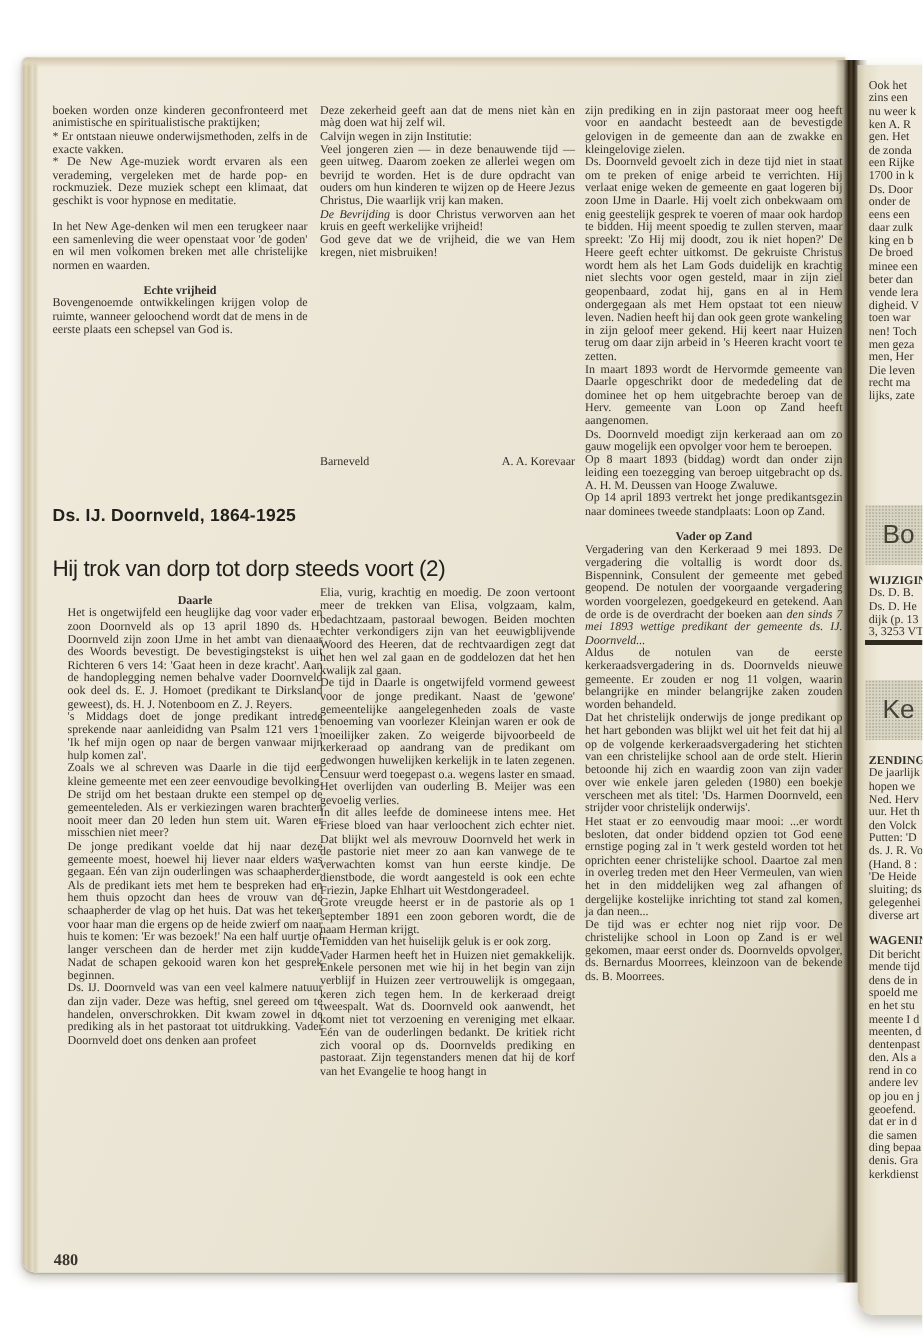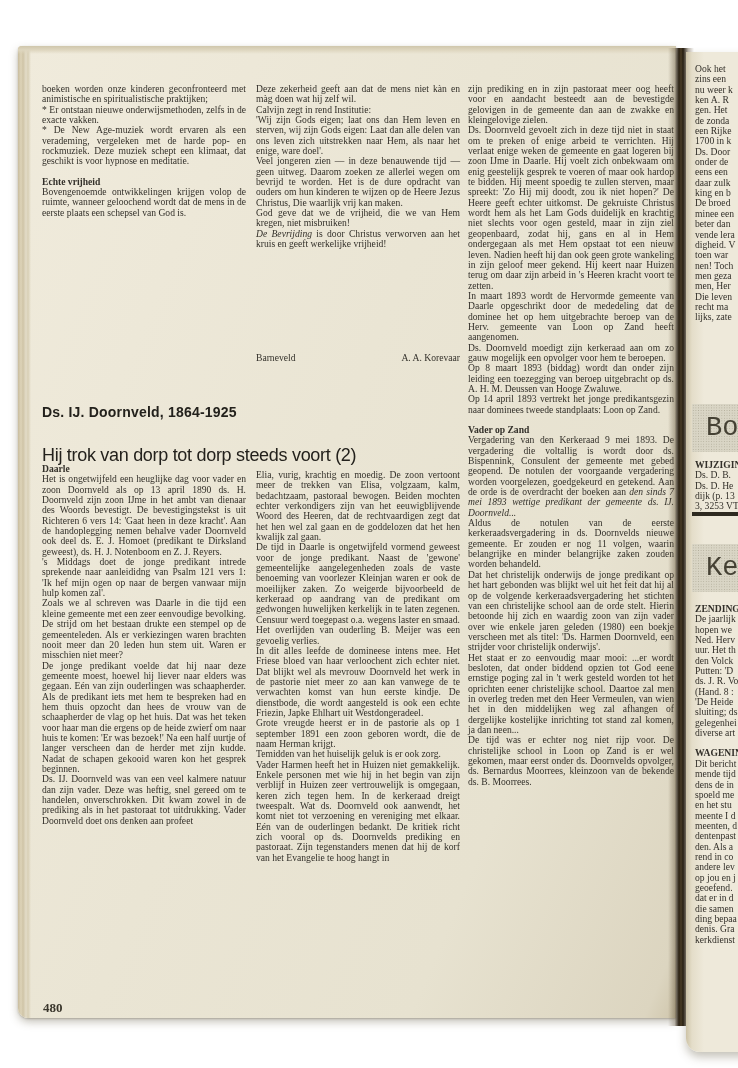--- a/index.html
+++ b/index.html
@@ -15,37 +15,37 @@
     content:"";position:absolute;left:0;top:0;bottom:0;width:13px;
     background:linear-gradient(90deg,#c9bd9e 0,#ddd3b8 3px,#cfc4a6 5px,#e3dcc8 8px,#d8cfb5 10px,rgba(230,224,206,0) 13px);
     border-radius:4px 0 0 10px;}
   .left-page::after{ 
     content:"";position:absolute;left:0;right:0;top:0;height:8px;
     background:linear-gradient(180deg,#cfc6ab 0,#ded6bf 4px,rgba(235,229,214,0) 8px);
     border-radius:4px 0 0 0;}
 
   .col{position:absolute;color:#33302a;font-size:9.6px;line-height:10.35px;}
   .col p{margin:0;text-align:justify;}
-  .col p.subhead{font-weight:bold;text-align:left;}
+  .col p.subhead{font-weight:bold;text-align:center;}
   .col p.gap{margin-top:10px;}
   .col p.italic, .em{font-style:italic;}
 
   .c1{left:24px;width:204px;}
   .c2{left:238px;width:204px;}
   .top-col{top:38px;}
   .c3{left:450px;width:206px;top:38px;}
 
-  .sig-row{display:flex;justify-content:space-between;margin-top:0;}
+  .sig-row{display:flex;justify-content:space-between;margin-top:12px;}
 
   .heading-block{position:absolute;left:24px;top:358px;width:404px;color:#23211c;
     font-family:"Liberation Sans", sans-serif;}
   .kicker{font-size:14px;letter-spacing:.2px;margin:0 0 21px 0;font-weight:700;}
   .title{font-size:18px;line-height:28px;letter-spacing:-.3px;margin:0;font-weight:400;}
 
-  .art-c1{top:418px;}
+  .art-c1{top:430px;margin-left:12px;}
   .art-c2{top:424px;}
 
   .page-number{position:absolute;left:25px;top:954px;font-size:13px;font-weight:bold;color:#3a362c;text-align:center;}
 
   
   .gutter{position:absolute;left:668px;top:48px;width:26px;height:978px;
     background:linear-gradient(90deg,rgba(70,56,32,0) 0%,rgba(82,66,40,.35) 25%,#2a2114 42%,#4a3c24 50%,#241c10 58%,rgba(90,74,46,.4) 78%,rgba(90,74,46,0) 100%);}
 
   
   .right-page{position:absolute;left:686px;top:52px;width:300px;height:1000px;
@@ -56,50 +56,50 @@
     font-size:9.6px;line-height:10.35px;}
   .rp-col p{margin:0;white-space:nowrap;overflow:hidden;}
   .rp-col p.subhead{font-weight:bold;}
   .rp-col p.gap{margin-top:10px;}
 
   .banner{position:absolute;left:6px;width:290px;height:48px;
     background-color:#d9d5c5;
     background-image:radial-gradient(#b3ae9b .6px, rgba(0,0,0,0) .7px);
     background-size:2.6px 2.6px;
     display:flex;align-items:center;}
-  .banner .banner-title{font-family:Liberation Mono, monospace;font-size:27px;color:#454134;
+  .banner .banner-title{font-family:Liberation Sans, sans-serif;font-size:21px;color:#454134;
     padding-left:14px;letter-spacing:0;}
   .banner1{top:352px;}
   .box1-lines{top:408px;}
   .rule{position:absolute;left:6px;top:460px;width:290px;height:3.5px;background:#2e2a20;}
   .banner2{top:492px;}
   .box2-lines{top:552px;}
 </style>
 </head>
 <body>
 
 <div id="canvas">
 
   <div class="left-page">
 
     <div class="col c1 top-col">
         <p>boeken worden onze kinderen geconfronteerd met animistische en spiritualistische praktijken;</p>
         <p>* Er ontstaan nieuwe onderwijsmethoden, zelfs in de exacte vakken.</p>
         <p>* De New Age-muziek wordt ervaren als een verademing, vergeleken met de harde pop- en rockmuziek. Deze muziek schept een klimaat, dat geschikt is voor hypnose en meditatie.</p>
+        <p class="gap">In het New Age-denken wil men een terugkeer naar een samenleving die weer openstaat voor 'de goden' en wil men volkomen breken met alle christelijke normen en waarden.</p>
         <p class="gap subhead">Echte vrijheid</p>
         <p>Bovengenoemde ontwikkelingen krijgen volop de ruimte, wanneer geloochend wordt dat de mens in de eerste plaats een schepsel van God is.</p>
       </div>
 
     <div class="col c2 top-col">
     <p>Deze zekerheid geeft aan dat de mens niet kàn en màg doen wat hij zelf wil.</p>
-        <p>Calvijn zegt in rend Institutie:</p>
-        <p>'Wij zijn Gods eigen; laat ons dan Hem leven en sterven, wij zijn Gods eigen: Laat dan alle delen van ons leven zich uitstrekken naar Hem, als naar het enige, ware doel'.</p>
+        <p>Calvijn wegen in zijn Institutie:</p>
         <p>Veel jongeren zien — in deze benauwende tijd — geen uitweg. Daarom zoeken ze allerlei wegen om bevrijd te worden. Het is de dure opdracht van ouders om hun kinderen te wijzen op de Heere Jezus Christus, Die waarlijk vrij kan maken.</p>
+        <p><span class="em">De Bevrijding</span><span> is door Christus verworven aan het kruis en geeft werkelijke vrijheid!</span></p>
         <p>God geve dat we de vrijheid, die we van Hem kregen, niet misbruiken!</p>
-        <p><span class="em">De Bevrijding</span><span> is door Christus verworven aan het kruis en geeft werkelijke vrijheid!</span></p>
       </div>
     <div class="col c2" style="top:307px;">
       <div class="sig-row">
         <span>Barneveld</span>
         <span>A. A. Korevaar</span>
       </div>
     </div>
 
     <div class="heading-block">
       <p class="kicker">Ds. IJ. Doornveld, 1864-1925</p>

